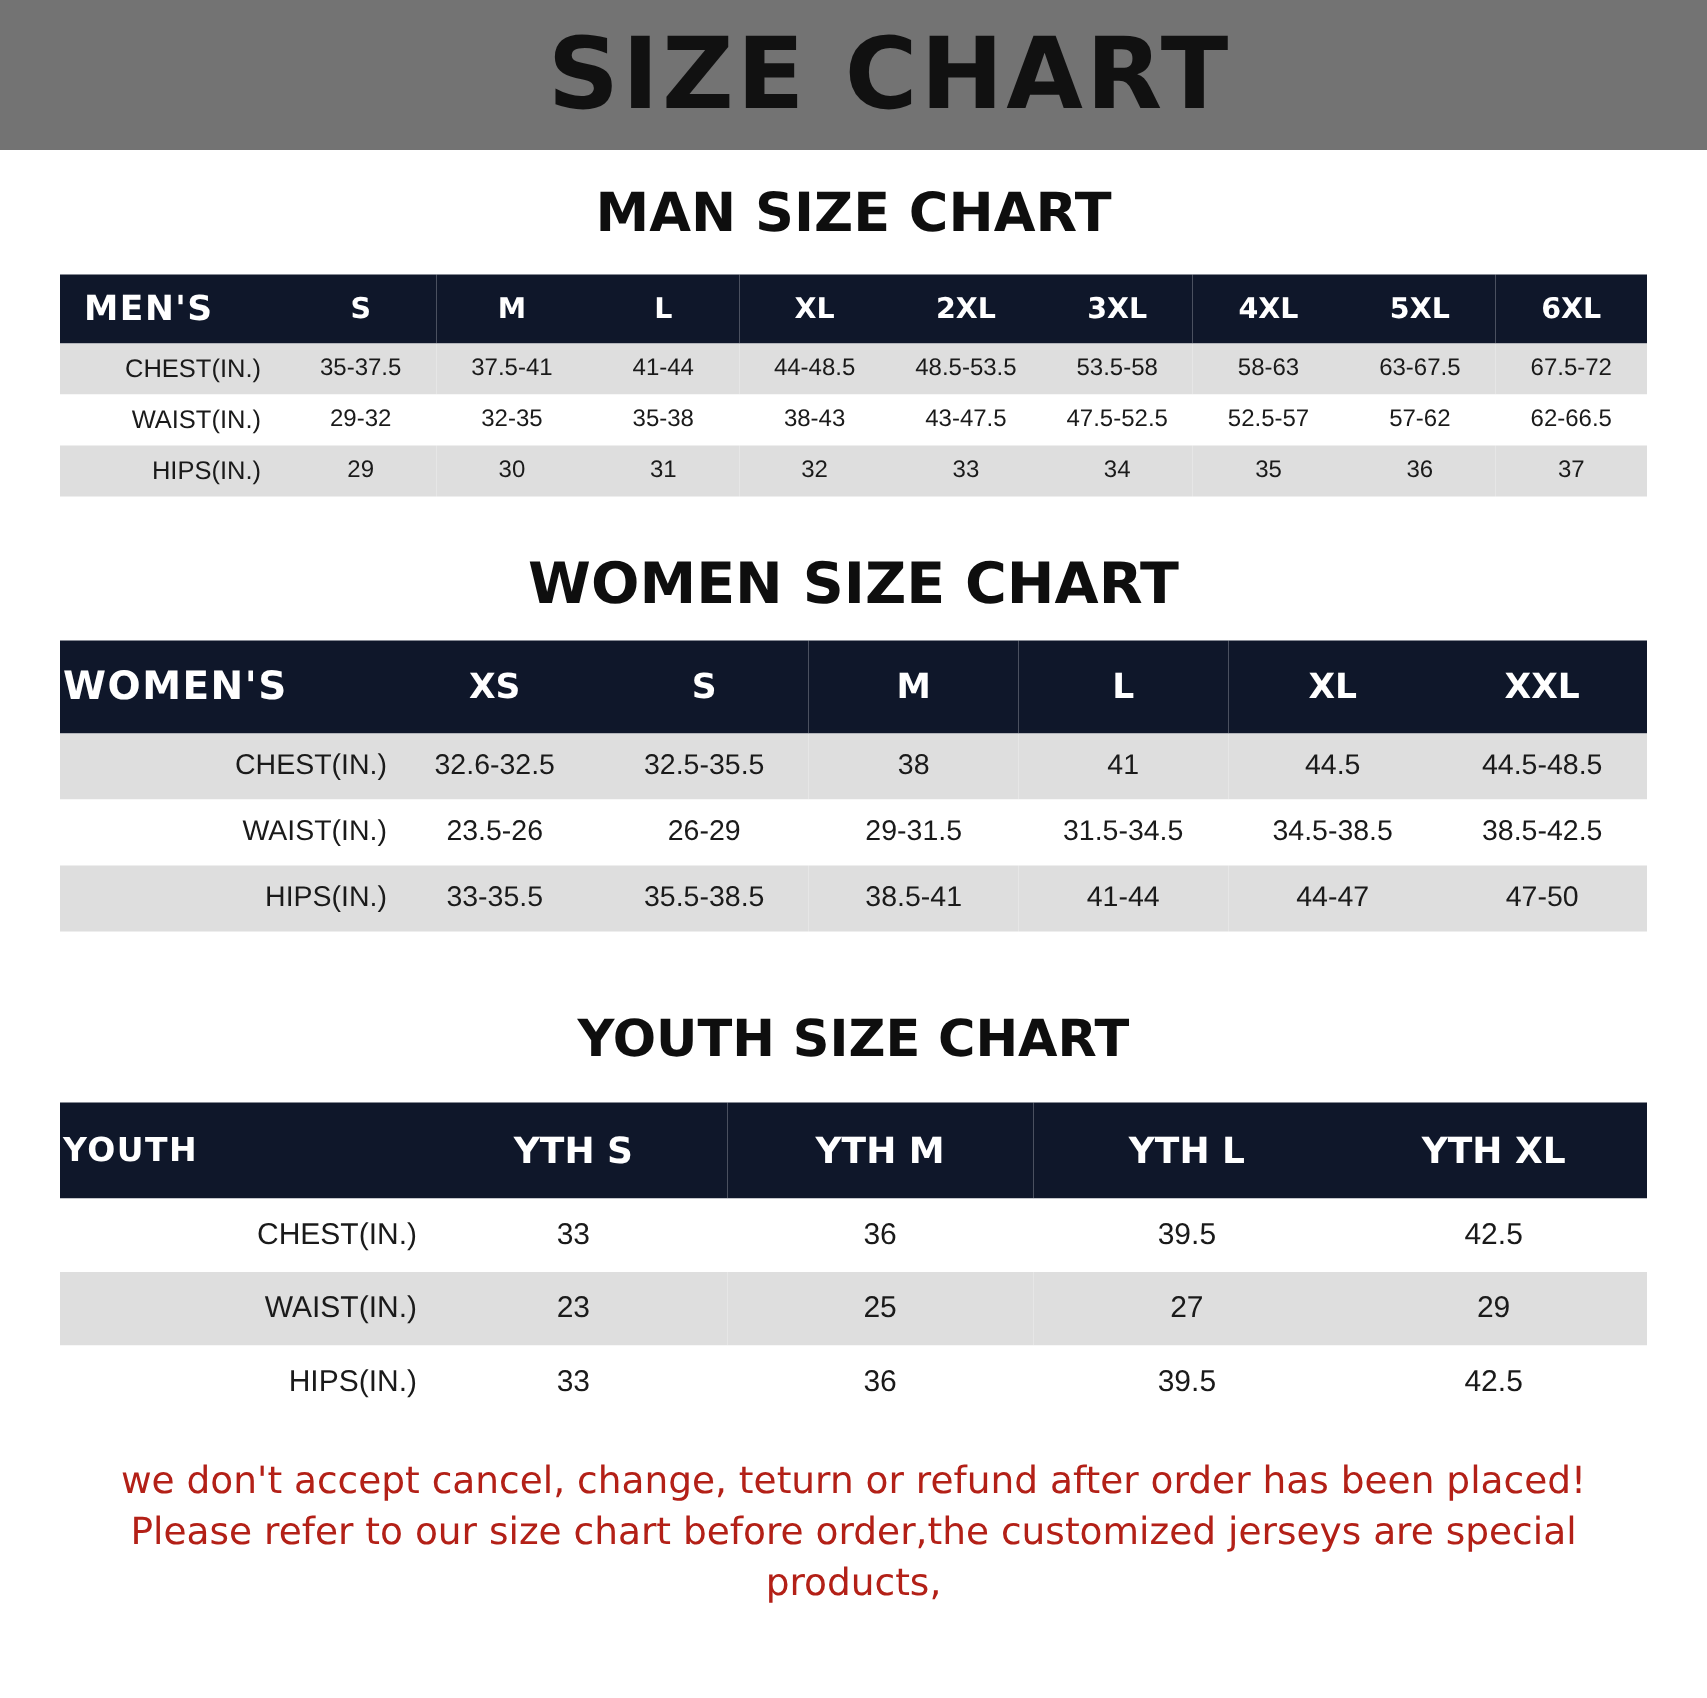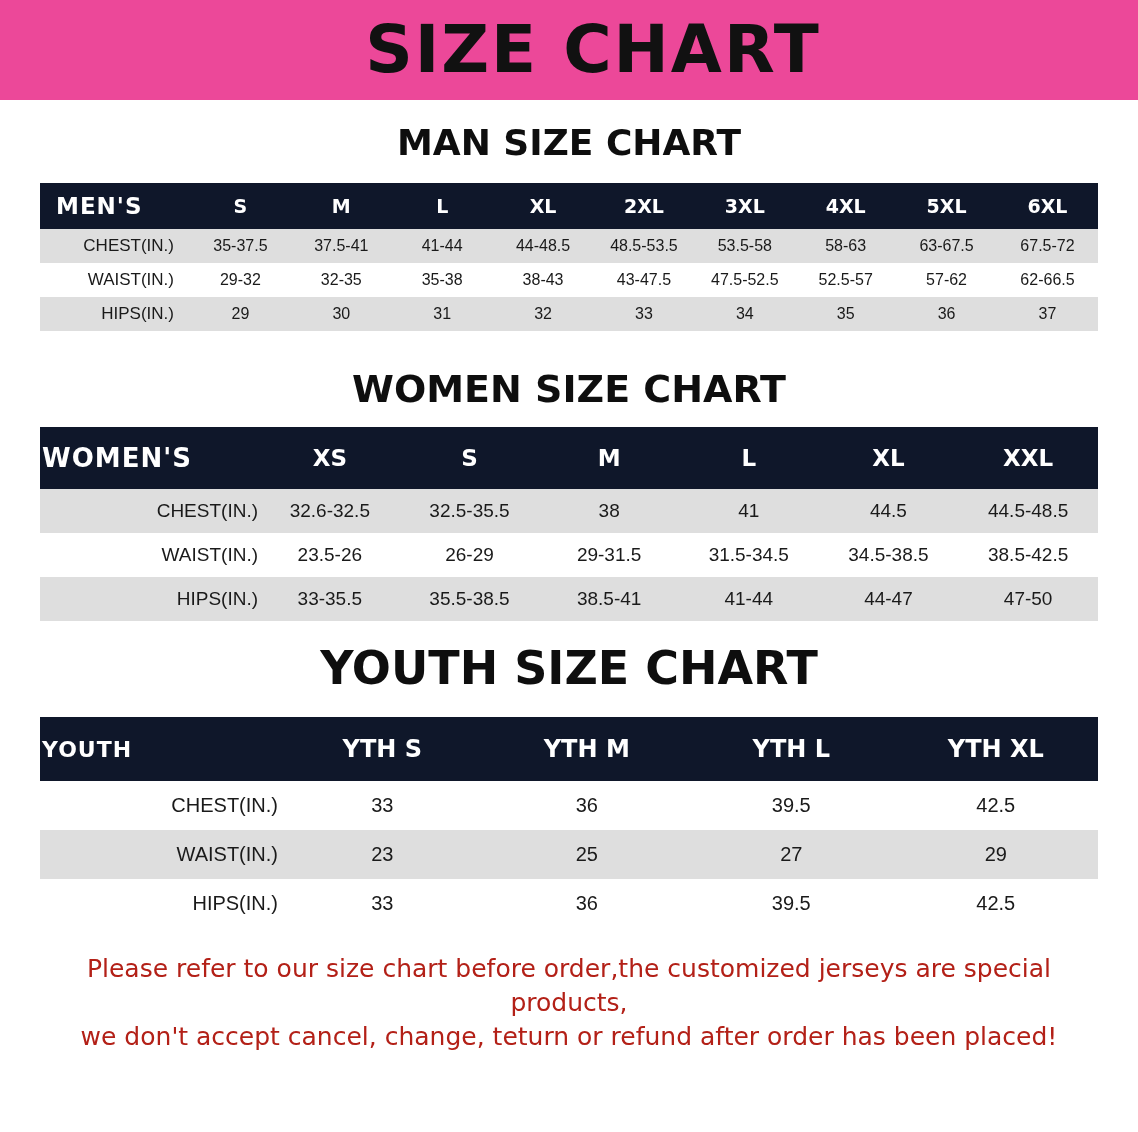--- a/index.html
+++ b/index.html
@@ -13,21 +13,21 @@
     font-family: "Liberation Sans", sans-serif;
     color: #111111;
     overflow: hidden;
     position: relative;
   }
 
   
   .banner {
     width: 100%;
     height: 100px;
-    background: #ec4899;
+    background: #737373;
     display: flex;
     align-items: center;
     justify-content: center;
     box-sizing: border-box;
     padding-left: 48px;
   }
   .banner-title {
     font-family: "DejaVu Sans", sans-serif;
     font-weight: bold;
     font-size: 66px;
@@ -38,21 +38,21 @@
 
   
   .section-title {
     text-align: center;
     font-family: "DejaVu Sans", sans-serif;
     font-weight: bold;
     color: #0e0e0e;
   }
   .section-title.man   { font-size: 36px; margin-top: 22px; margin-bottom: 20px; }
   .section-title.women { font-size: 38px; margin-top: 36px; margin-bottom: 16px; }
-  .section-title.youth { font-size: 46px; margin-top: 20px; margin-bottom: 22px; }
+  .section-title.youth { font-size: 34px; margin-top: 52px; margin-bottom: 22px; }
 
   
   .table-wrap {
     margin: 0 40px;
   }
   table {
     width: 100%;
     border-collapse: collapse;
     table-layout: fixed;
   }
@@ -287,15 +287,15 @@
         <td>33</td>
         <td>36</td>
         <td>39.5</td>
         <td>42.5</td>
       </tr>
     </tbody>
   </table>
 </div>
 
 <div class="note">
+  <span class="line">we don't accept cancel, change, teturn or refund after order has been placed!</span>
   <span class="line">Please refer to our size chart before order,the customized jerseys are special products,</span>
-  <span class="line">we don't accept cancel, change, teturn or refund after order has been placed!</span>
 </div>
 
 </body></html>

